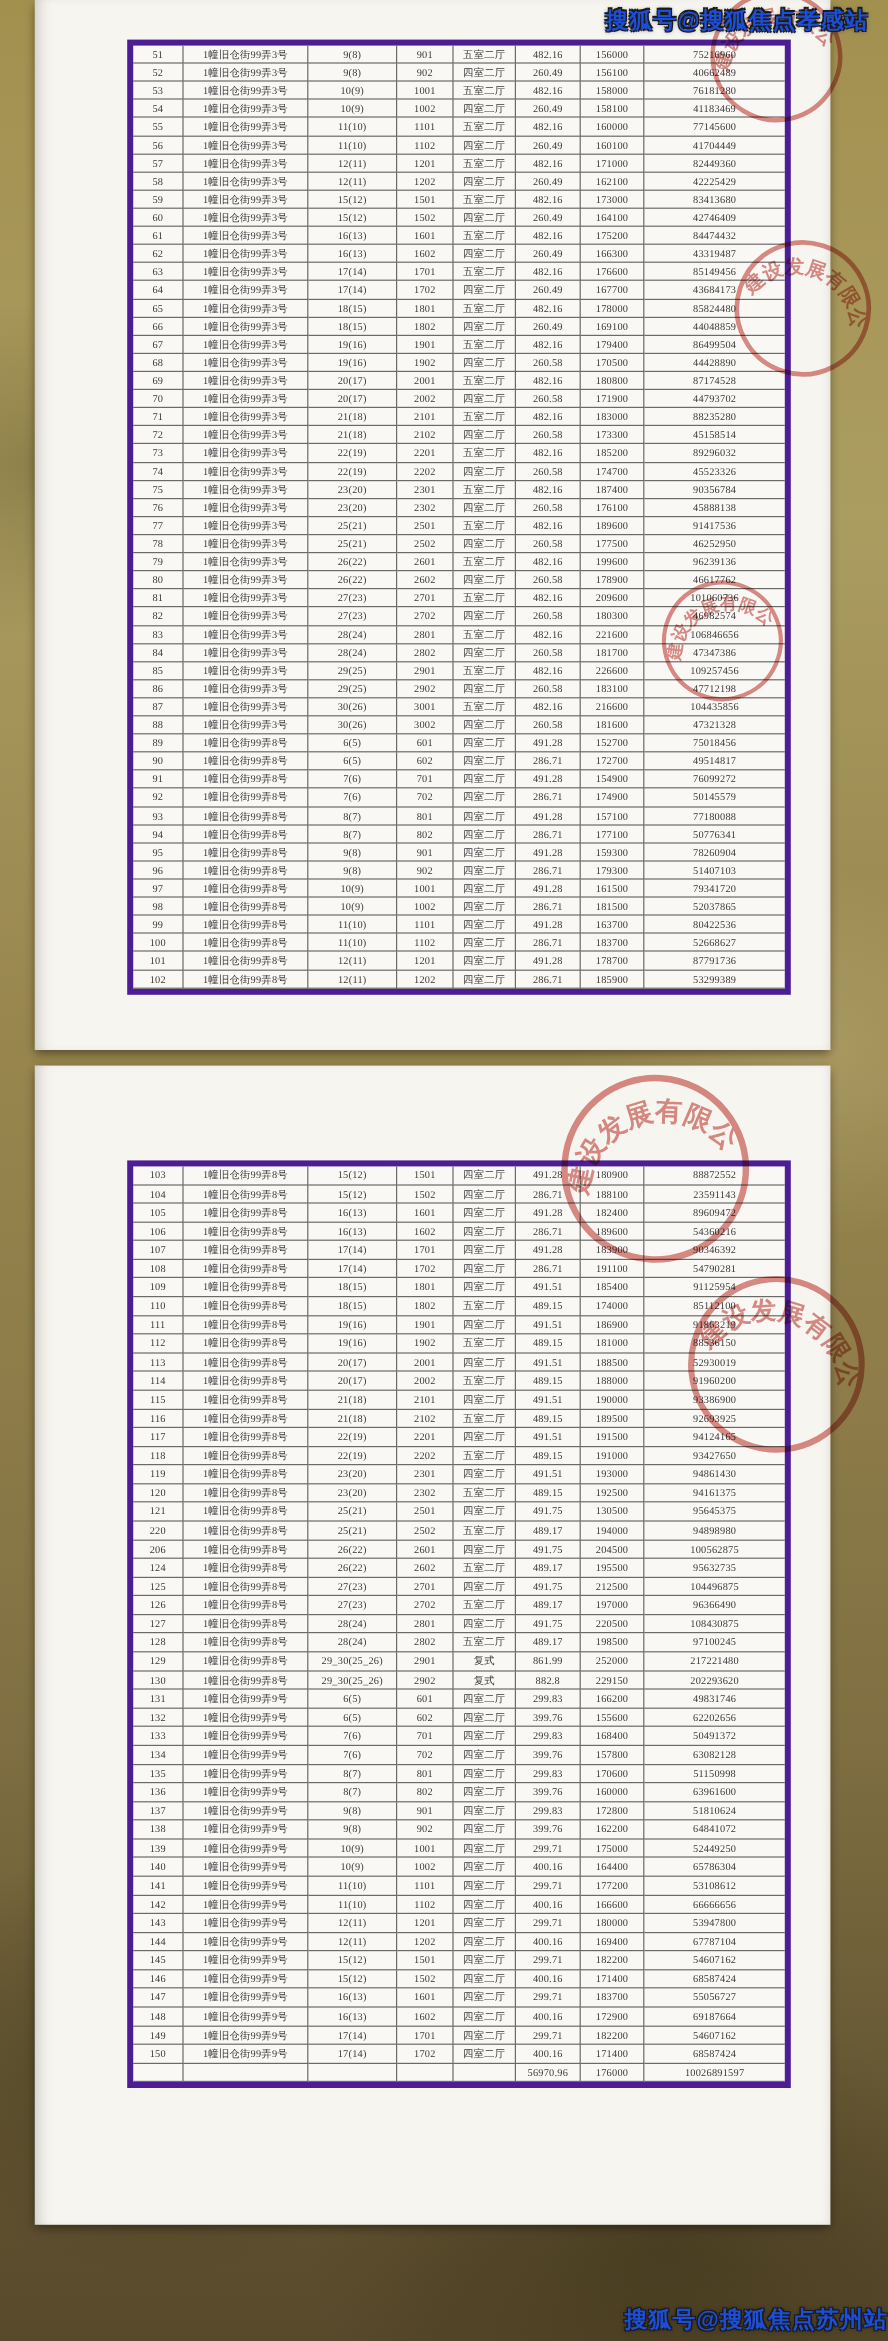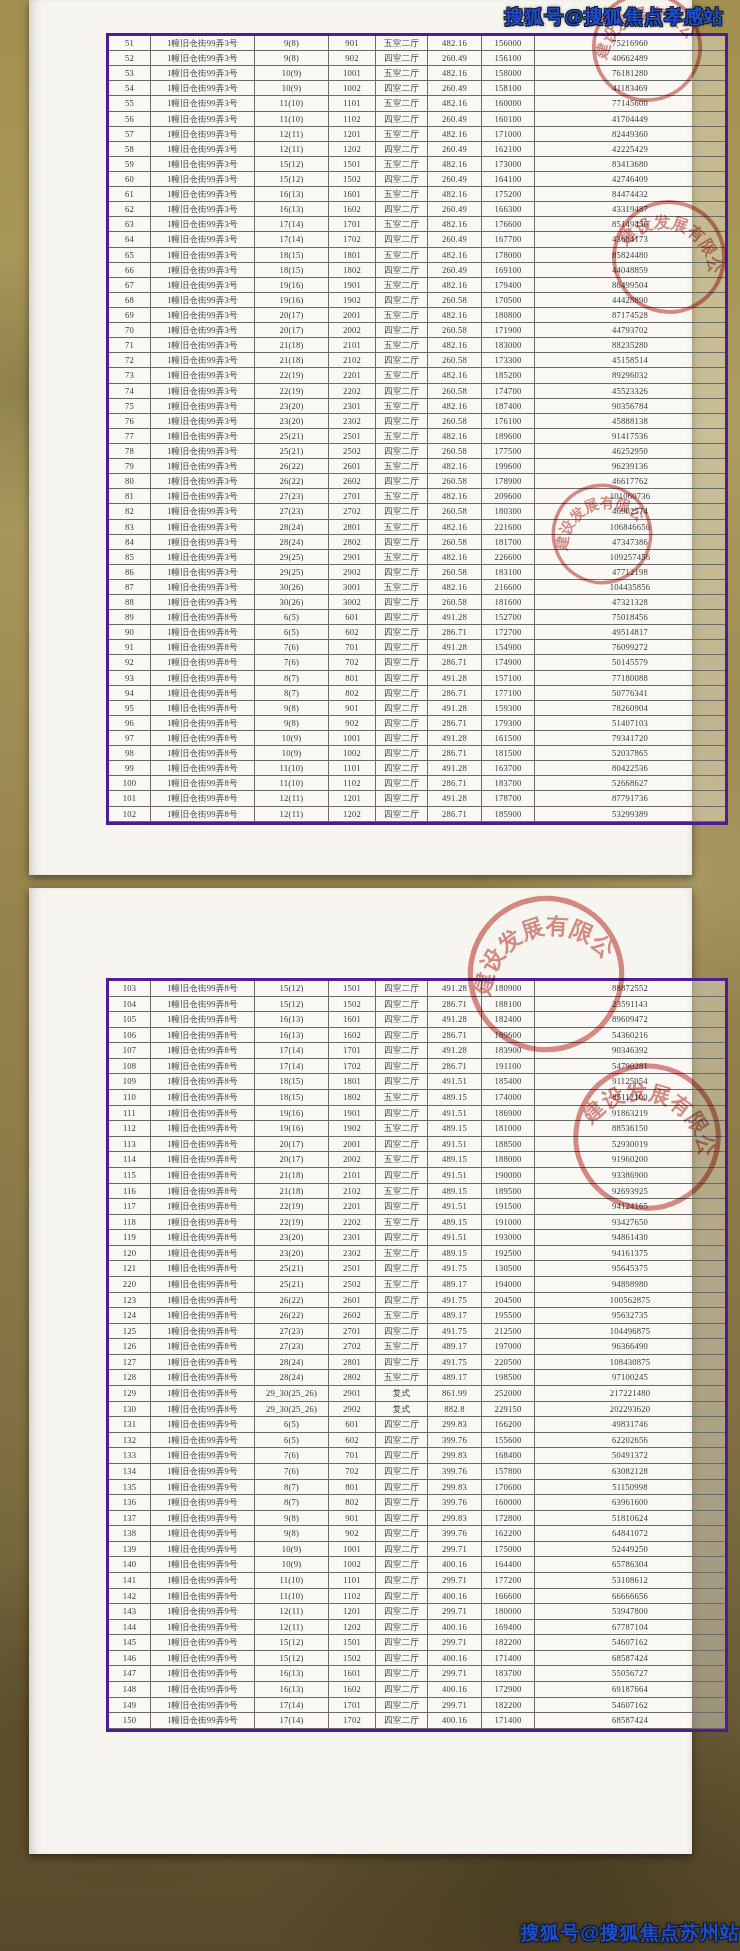--- a/index.html
+++ b/index.html
@@ -13,25 +13,25 @@
       radial-gradient(260px 200px at 4% 20%, rgba(60,48,16,.25), rgba(0,0,0,0) 70%),
       linear-gradient(180deg,#a2904f 0%,#ab9c60 22%,#98864e 44%,#8d7c49 60%,#7f6f42 74%,#6b5d37 86%,#57492a 100%);
   }
   .sheet{
     position:absolute;left:29px;width:663px;background:#f7f5f0;
     box-shadow:0 3px 8px rgba(0,0,0,.45), inset 10px 0 14px -10px rgba(0,0,0,.28), inset -6px 0 10px -8px rgba(0,0,0,.18);
   }
   #sheet1{top:0;height:875px;}
   #sheet2{top:888px;height:966px;}
   .ptable{
-    position:absolute;left:77px;width:622px;
-    border:3px solid #4c1d95;box-sizing:border-box;background:rgba(255,255,255,.35);
+    position:absolute;left:77px;width:553px;
+    border:5px solid #4c1d95;box-sizing:border-box;background:rgba(255,255,255,.35);
   }
   #t1{top:33px;}
-  #t2{top:90px;}
+  #t2{top:79px;}
   .trow{display:flex;}
   #t1 .trow{height:15.11px;}
   #t2 .trow{height:15.58px;}
   .cell{
     box-sizing:border-box;border-right:1px solid #6a6a66;border-bottom:1px solid #6a6a66;
     font-size:8.6px;line-height:14.8px;color:#39393b;text-align:center;
     white-space:nowrap;overflow:hidden;letter-spacing:.2px;
   }
   .trow .cell:last-child{border-right:none;}
   .c0{width:42px;}
@@ -776,21 +776,21 @@
         <div class="cell c0">220</div>
         <div class="cell c1">1幢旧仓街99弄8号</div>
         <div class="cell c2">25(21)</div>
         <div class="cell c3">2502</div>
         <div class="cell c4">五室二厅</div>
         <div class="cell c5">489.17</div>
         <div class="cell c6">194000</div>
         <div class="cell c7">94898980</div>
       </div>
       <div class="trow">
-        <div class="cell c0">123</div>
+        <div class="cell c0">206</div>
         <div class="cell c1">1幢旧仓街99弄8号</div>
         <div class="cell c2">26(22)</div>
         <div class="cell c3">2601</div>
         <div class="cell c4">四室二厅</div>
         <div class="cell c5">491.75</div>
         <div class="cell c6">204500</div>
         <div class="cell c7">100562875</div>
       </div>
       <div class="trow">
         <div class="cell c0">124</div>
@@ -1054,20 +1054,30 @@
       </div>
       <div class="trow">
         <div class="cell c0">150</div>
         <div class="cell c1">1幢旧仓街99弄9号</div>
         <div class="cell c2">17(14)</div>
         <div class="cell c3">1702</div>
         <div class="cell c4">四室二厅</div>
         <div class="cell c5">400.16</div>
         <div class="cell c6">171400</div>
         <div class="cell c7">68587424</div>
+      </div>
+      <div class="trow">
+        <div class="cell c0"></div>
+        <div class="cell c1"></div>
+        <div class="cell c2"></div>
+        <div class="cell c3"></div>
+        <div class="cell c4"></div>
+        <div class="cell c5">56970.96</div>
+        <div class="cell c6">176000</div>
+        <div class="cell c7">10026891597</div>
       </div>
     </div>
 </div>
 
 <svg class="stamp" style="left:588px;top:-12px;width:118px;height:118px;transform:rotate(-14deg);" viewBox="0 0 100 100">
   <circle cx="50" cy="50" r="45" fill="none" stroke="#bf3a30" stroke-width="3.2"></circle>
   <defs>
       <path id="arc1" d="M 13,56 A 38,38 0 0 1 87,56"></path>
     </defs>
   <text font-size="13.5" fill="#bf3a30" font-weight="bold"><textPath href="#arc1" startOffset="4%">建设发展有限公司</textPath></text>

